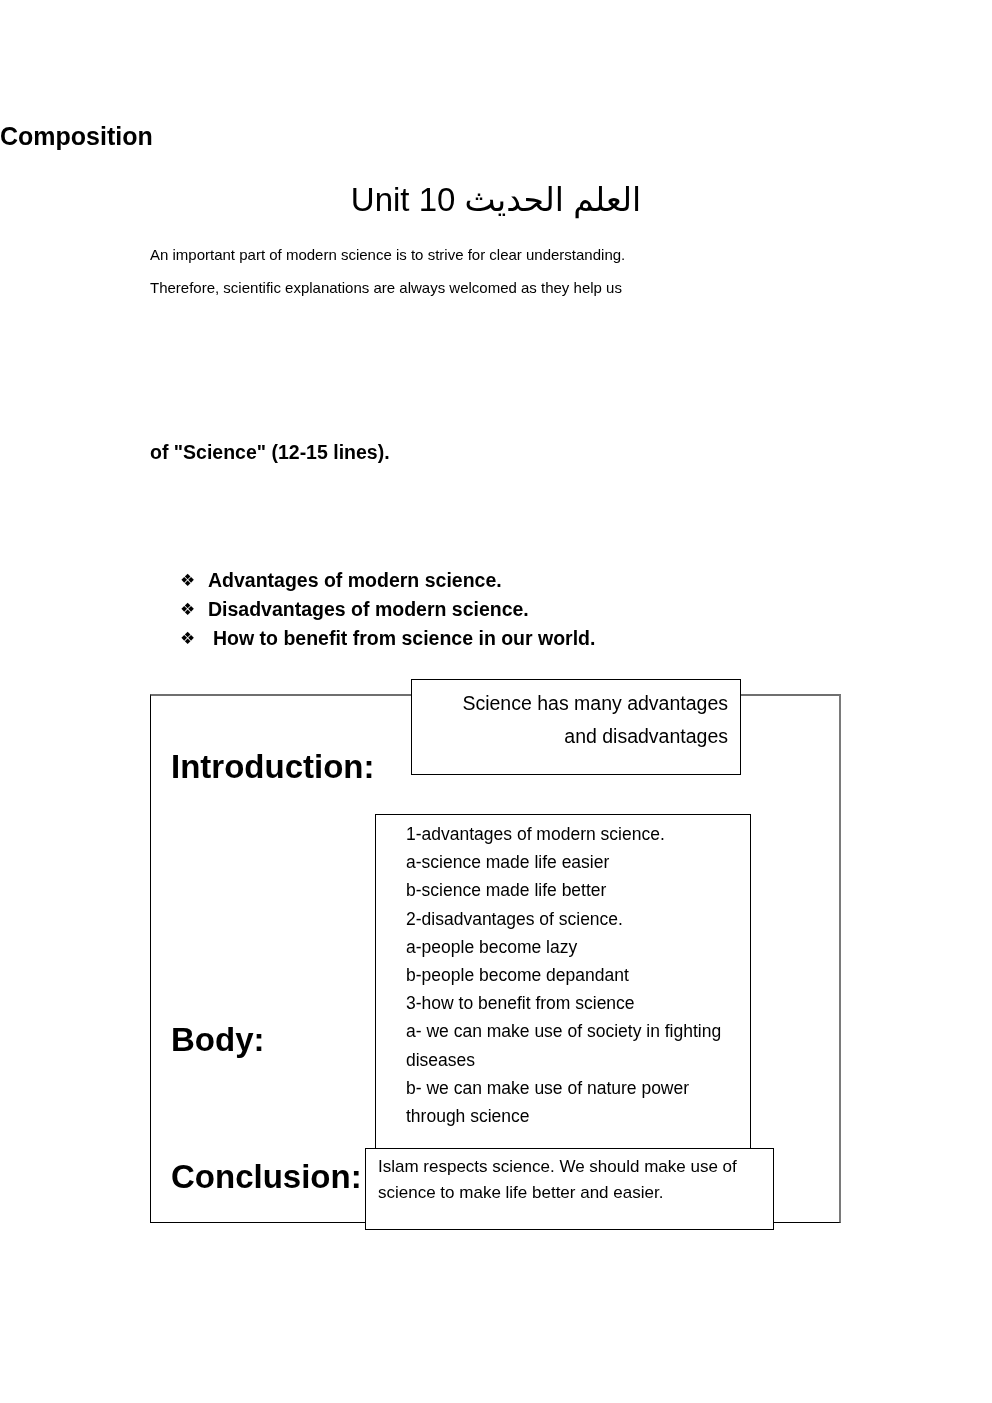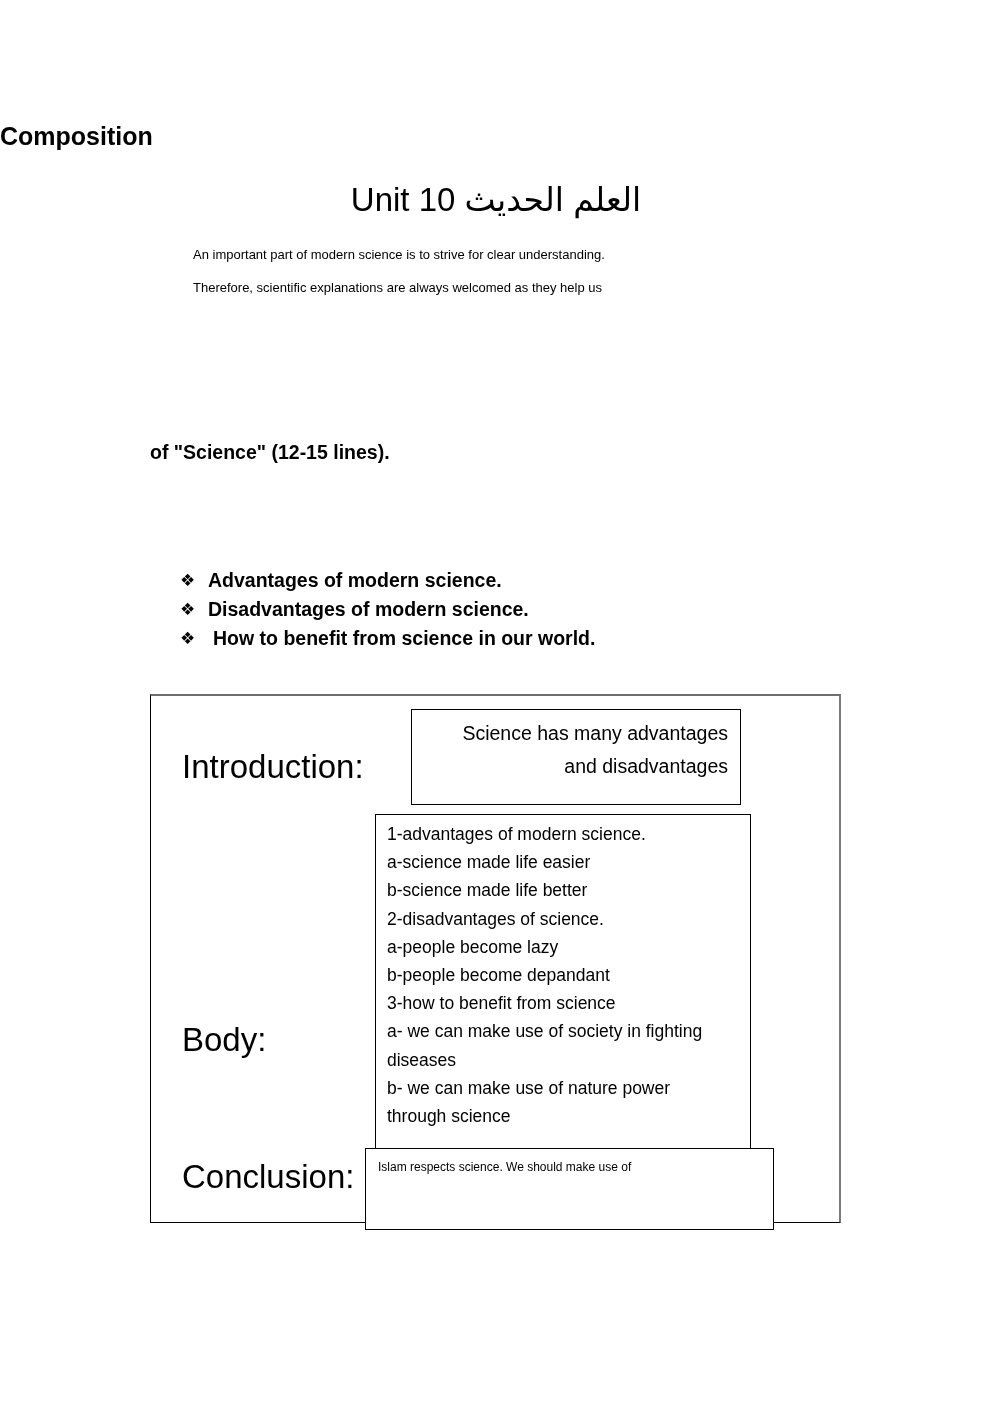--- a/index.html
+++ b/index.html
@@ -1,38 +1,38 @@
 <!DOCTYPE html>
 <html><head>
 <meta charset="utf-8">
 <style>
   html, body { margin: 0; padding: 0; background: #ffffff; }
   body { width: 992px; height: 1403px; position: relative; overflow: hidden;
          font-family: "Liberation Sans", "DejaVu Sans", sans-serif; color: #000; }
   .abs { position: absolute; }
   .title { left: 0; width: 992px; top: 122px; font-size: 25px; font-weight: bold; }
   .subtitle { left: 0; width: 992px; top: 180px; text-align: center; font-size: 33px; }
-  .intro-p { left: 150px; top: 238px; width: 700px; font-size: 13px; line-height: 33px; margin-left: 43px; }
+  .intro-p { left: 150px; top: 238px; width: 700px; font-size: 15px; line-height: 33px; }
   .intro-p span { display: block; white-space: nowrap; }
   .task { left: 150px; top: 436px; width: 720px; font-size: 19.5px; line-height: 33px; font-weight: bold; }
   .task span { display: block; white-space: nowrap; }
   .bullets { left: 180px; top: 566px; font-size: 19.5px; font-weight: bold; line-height: 29px; margin: 0; padding: 0; list-style: none; }
   .bullets li { display: flex; align-items: center; white-space: nowrap; }
   .bullets .glyph { width: 28px; font-size: 17px; }
   .outer-box { left: 150px; top: 694px; width: 691px; height: 529px; border: 1px solid #000;
                border-top: 2px solid #6f6f6f; border-right: 2px solid #7a7a7a; box-sizing: border-box; }
-  .section-label { font-size: 33px; font-weight: normal; left: 182px; white-space: nowrap; }
+  .section-label { font-size: 33px; font-weight: bold; left: 171px; white-space: nowrap; }
   .box { border: 1.5px solid #000; background: #fff; box-sizing: border-box; }
-  .intro-box { left: 411px; top: 709px; width: 330px; height: 96px; font-size: 19.5px; line-height: 33px;
+  .intro-box { left: 411px; top: 679px; width: 330px; height: 96px; font-size: 19.5px; line-height: 33px;
                text-align: right; padding: 7px 12px 0 0; }
   .intro-box span { display: block; }
   .body-box { left: 375px; top: 814px; width: 376px; height: 340px; font-size: 17.5px; line-height: 28.2px;
-              padding: 5px 0 0 11px; }
+              padding: 5px 0 0 30px; }
   .body-box span { display: block; white-space: nowrap; }
-  .concl-box { left: 365px; top: 1148px; width: 409px; height: 82px; font-size: 12px; line-height: 26px;
+  .concl-box { left: 365px; top: 1148px; width: 409px; height: 82px; font-size: 17px; line-height: 26px;
                padding: 5px 0 0 12px; }
   .concl-box span { display: block; white-space: nowrap; }
 </style>
 </head>
 <body>
 
 <div class="abs title">Composition</div>
 <div class="abs subtitle">Unit 10 العلم الحديث</div>
 
 <div class="abs intro-p">
@@ -78,13 +78,14 @@
   <span>3-how to benefit from science</span>
   <span>a- we can make use of society in fighting</span>
   <span>diseases</span>
   <span>b- we can make use of nature power</span>
   <span>through science</span>
 </div>
 
 <div class="abs section-label" style="top:1158px">Conclusion:</div>
 <div class="abs box concl-box">
   <span>Islam respects science. We should make use of</span>
+  <span>science to make life better and easier.</span>
 </div>
 
 </body></html>

